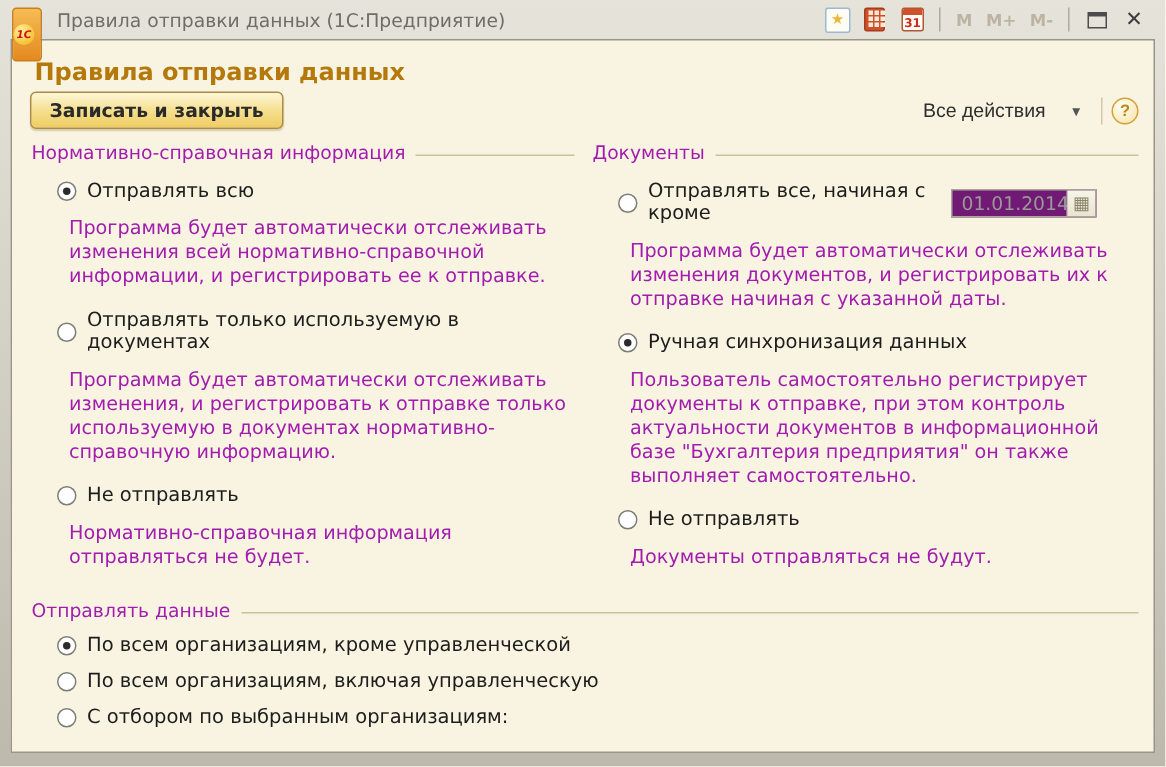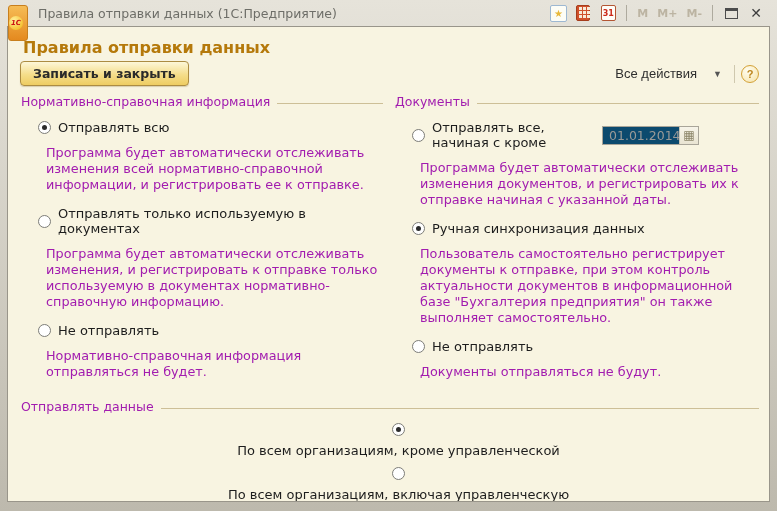--- a/index.html
+++ b/index.html
@@ -39,21 +39,21 @@
     width:20px; height:19px; border-radius:2px; cursor:default; }
   .icon-stardoc { width:17px; height:17px; background:#fdfdf6;
     border:1px solid #9db8d2; border-radius:2px;
     display:flex; align-items:center; justify-content:center;
     color:#e8b93c; font-size:10px; }
   .icon-calc { width:14px; height:16px; background:#d0502a; border:1px solid #a53d1c;
     border-radius:2px; display:grid; grid-template-columns:repeat(3,3px);
     gap:1px; padding:2px; align-content:end; }
   .icon-calc i { width:3px; height:3px; background:#f8ead7; display:block; }
   .icon-cal31 { width:15px; height:16px; background:#fffdf8; border:1px solid #b35633;
-    border-radius:2px; display:flex; overflow:hidden; }
+    border-radius:2px; display:flex; flex-direction:column; overflow:hidden; }
   .icon-cal31 .top { height:4px; background:#d0502a; flex:none; }
   .icon-cal31 .day { flex:1; display:flex; align-items:center; justify-content:center;
     color:#cc2a1a; font-size:8px; font-weight:bold; }
   .mem { color:#bcb4a2; font-size:11px; font-weight:bold; padding:0 2px; }
   .vsep-tb { width:1px; height:16px; background:#aeaa9e; margin:0 3px; }
   .icon-max { width:13px; height:11px; border:1px solid #4c4c4c; border-top:3px solid #4c4c4c; }
   .icon-close { color:#3c3c3c; font-size:14px; font-weight:bold; line-height:1; }
   
   .content {
     background:#f8f4e1; border:1px solid #99958a;
@@ -98,25 +98,25 @@
     border:1px solid #7d7d78; background:#fff; position:relative; cursor:pointer;
   }
   .radio.checked::after {
     content:""; position:absolute; left:3px; top:3px; width:5px; height:5px;
     border-radius:50%; background:#2b2b2b;
   }
   .desc {
     margin:2px 0 13px 25px; color:#a21caf; line-height:16px; font-size:12.8px;
   }
   .wide { margin:0 4px 4px 7px; }
-  .opt-tight { margin:9px 0 9px 17px;flex-direction:column; }
+  .opt-tight { margin:9px 0 9px 17px; }
   
   .datefield {
-    display:flex; align-items:center; margin-left:auto; margin-right:60px;
-    border:1px solid #a9a599; background:#0c4a6e; height:19px;
+    display:flex; align-items:center; margin-left:auto; margin-right:28px;
+    border:1px solid #a9a599; background:#701a75; height:19px;
   }
   .dateval { width:76px; padding:0 6px; color:#9a9a97; font-size:12.5px; }
   .calbtn { width:19px; height:100%; border-left:1px solid #c9c4b4;
     background:linear-gradient(#f7f4e9,#e9e4d2); color:#8b8468;
     display:flex; align-items:center; justify-content:center;
     font-size:12px; cursor:pointer; }
 </style>
 </head>
 <body>
 

